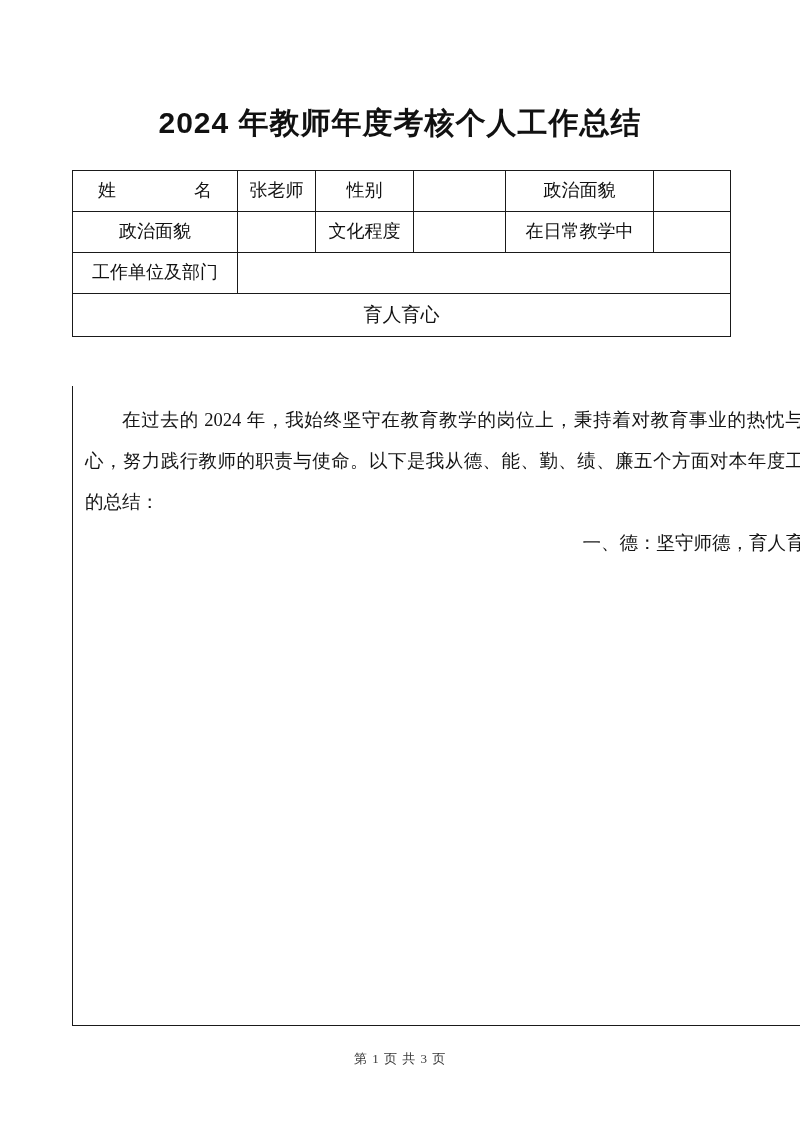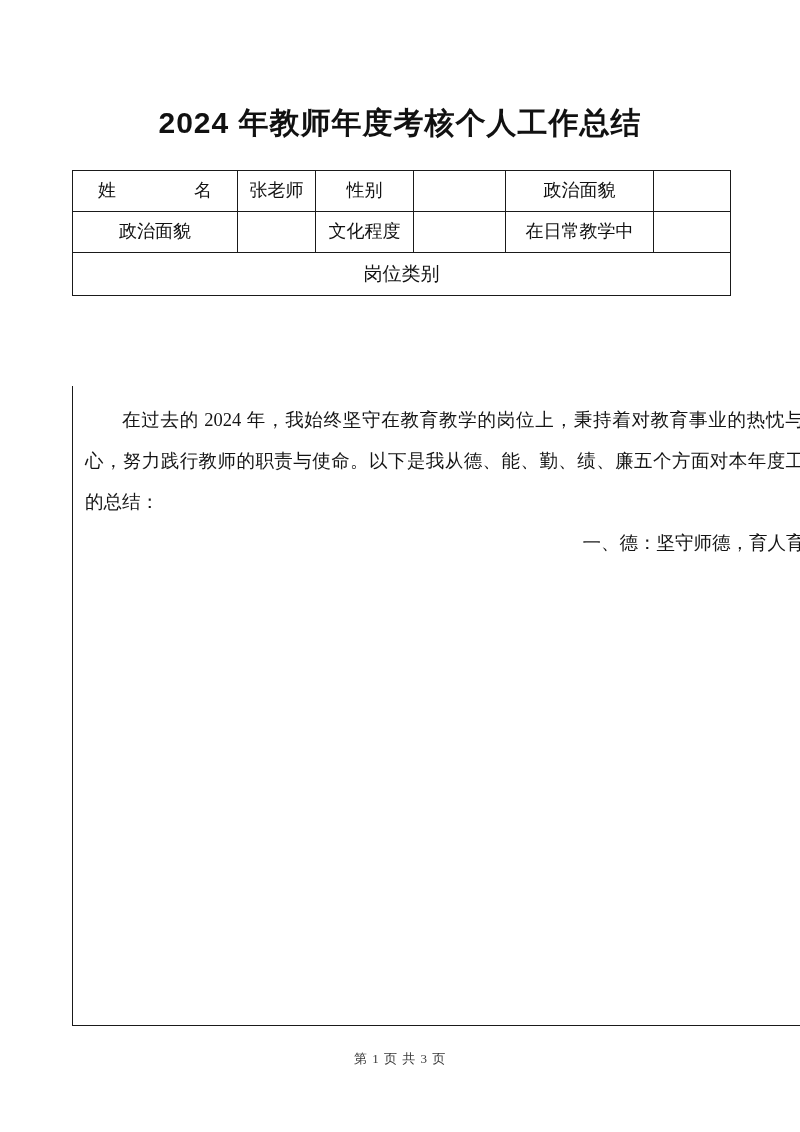--- a/index.html
+++ b/index.html
@@ -146,22 +146,26 @@
         <td class="cell-blank"></td>
       </tr>
       <tr>
         <td class="cell-label">政治面貌</td>
         <td class="cell-blank"></td>
         <td class="cell-label">文化程度</td>
         <td class="cell-blank"></td>
         <td class="cell-label">在日常教学中</td>
         <td class="cell-blank"></td>
       </tr>
+      <tr>
+        <td class="cell-label">工作单位及部门</td>
+        <td class="cell-blank" colspan="5"></td>
+      </tr>
       <tr class="section-head-row">
-        <td colspan="6">岗位类别</td>
+        <td colspan="6">育人育心</td>
       </tr>
     </tbody>
   </table>
 
   <div class="body-box">
     <div class="body-inner">
       <p class="para">在过去的 2024 年，我始终坚守在教育教学的岗位上，秉持着对教育事业的热忱与初心，努力践行教师的职责与使命。以下是我从德、能、勤、绩、廉五个方面对本年度工作的总结：</p>
       <p class="heading-para">一、德：坚守师德，育人育心</p>
     </div>
   </div>

